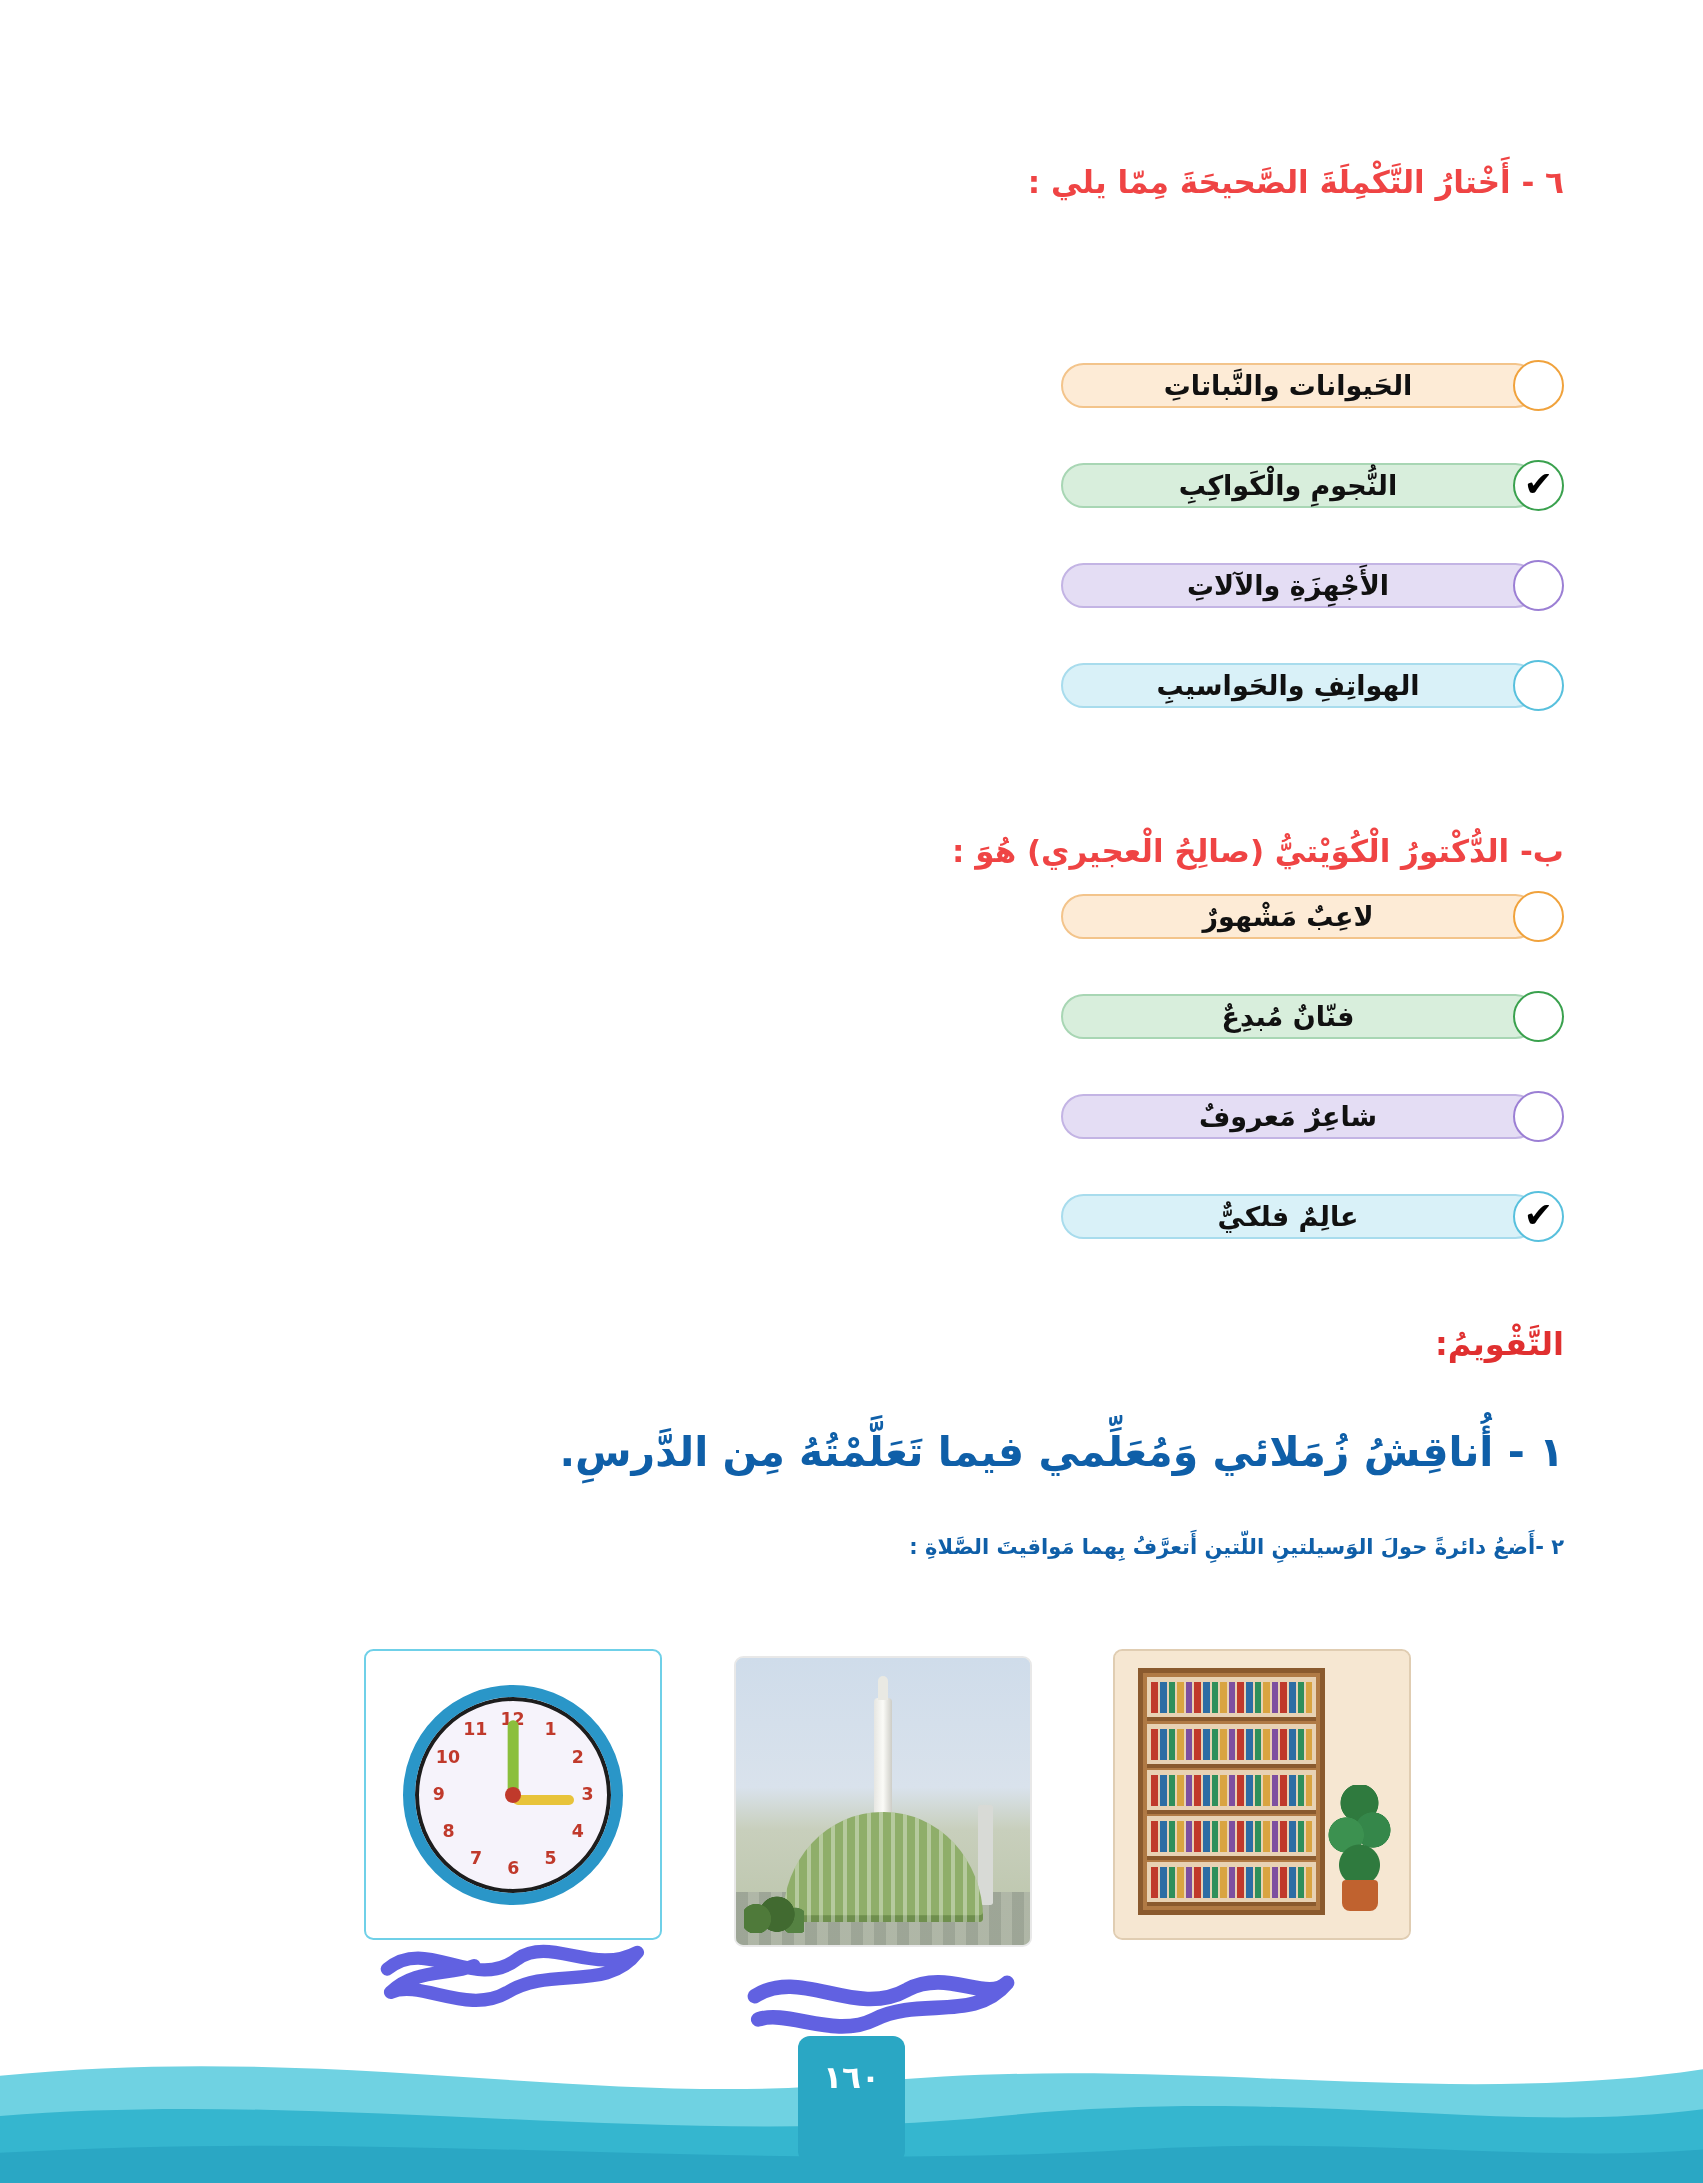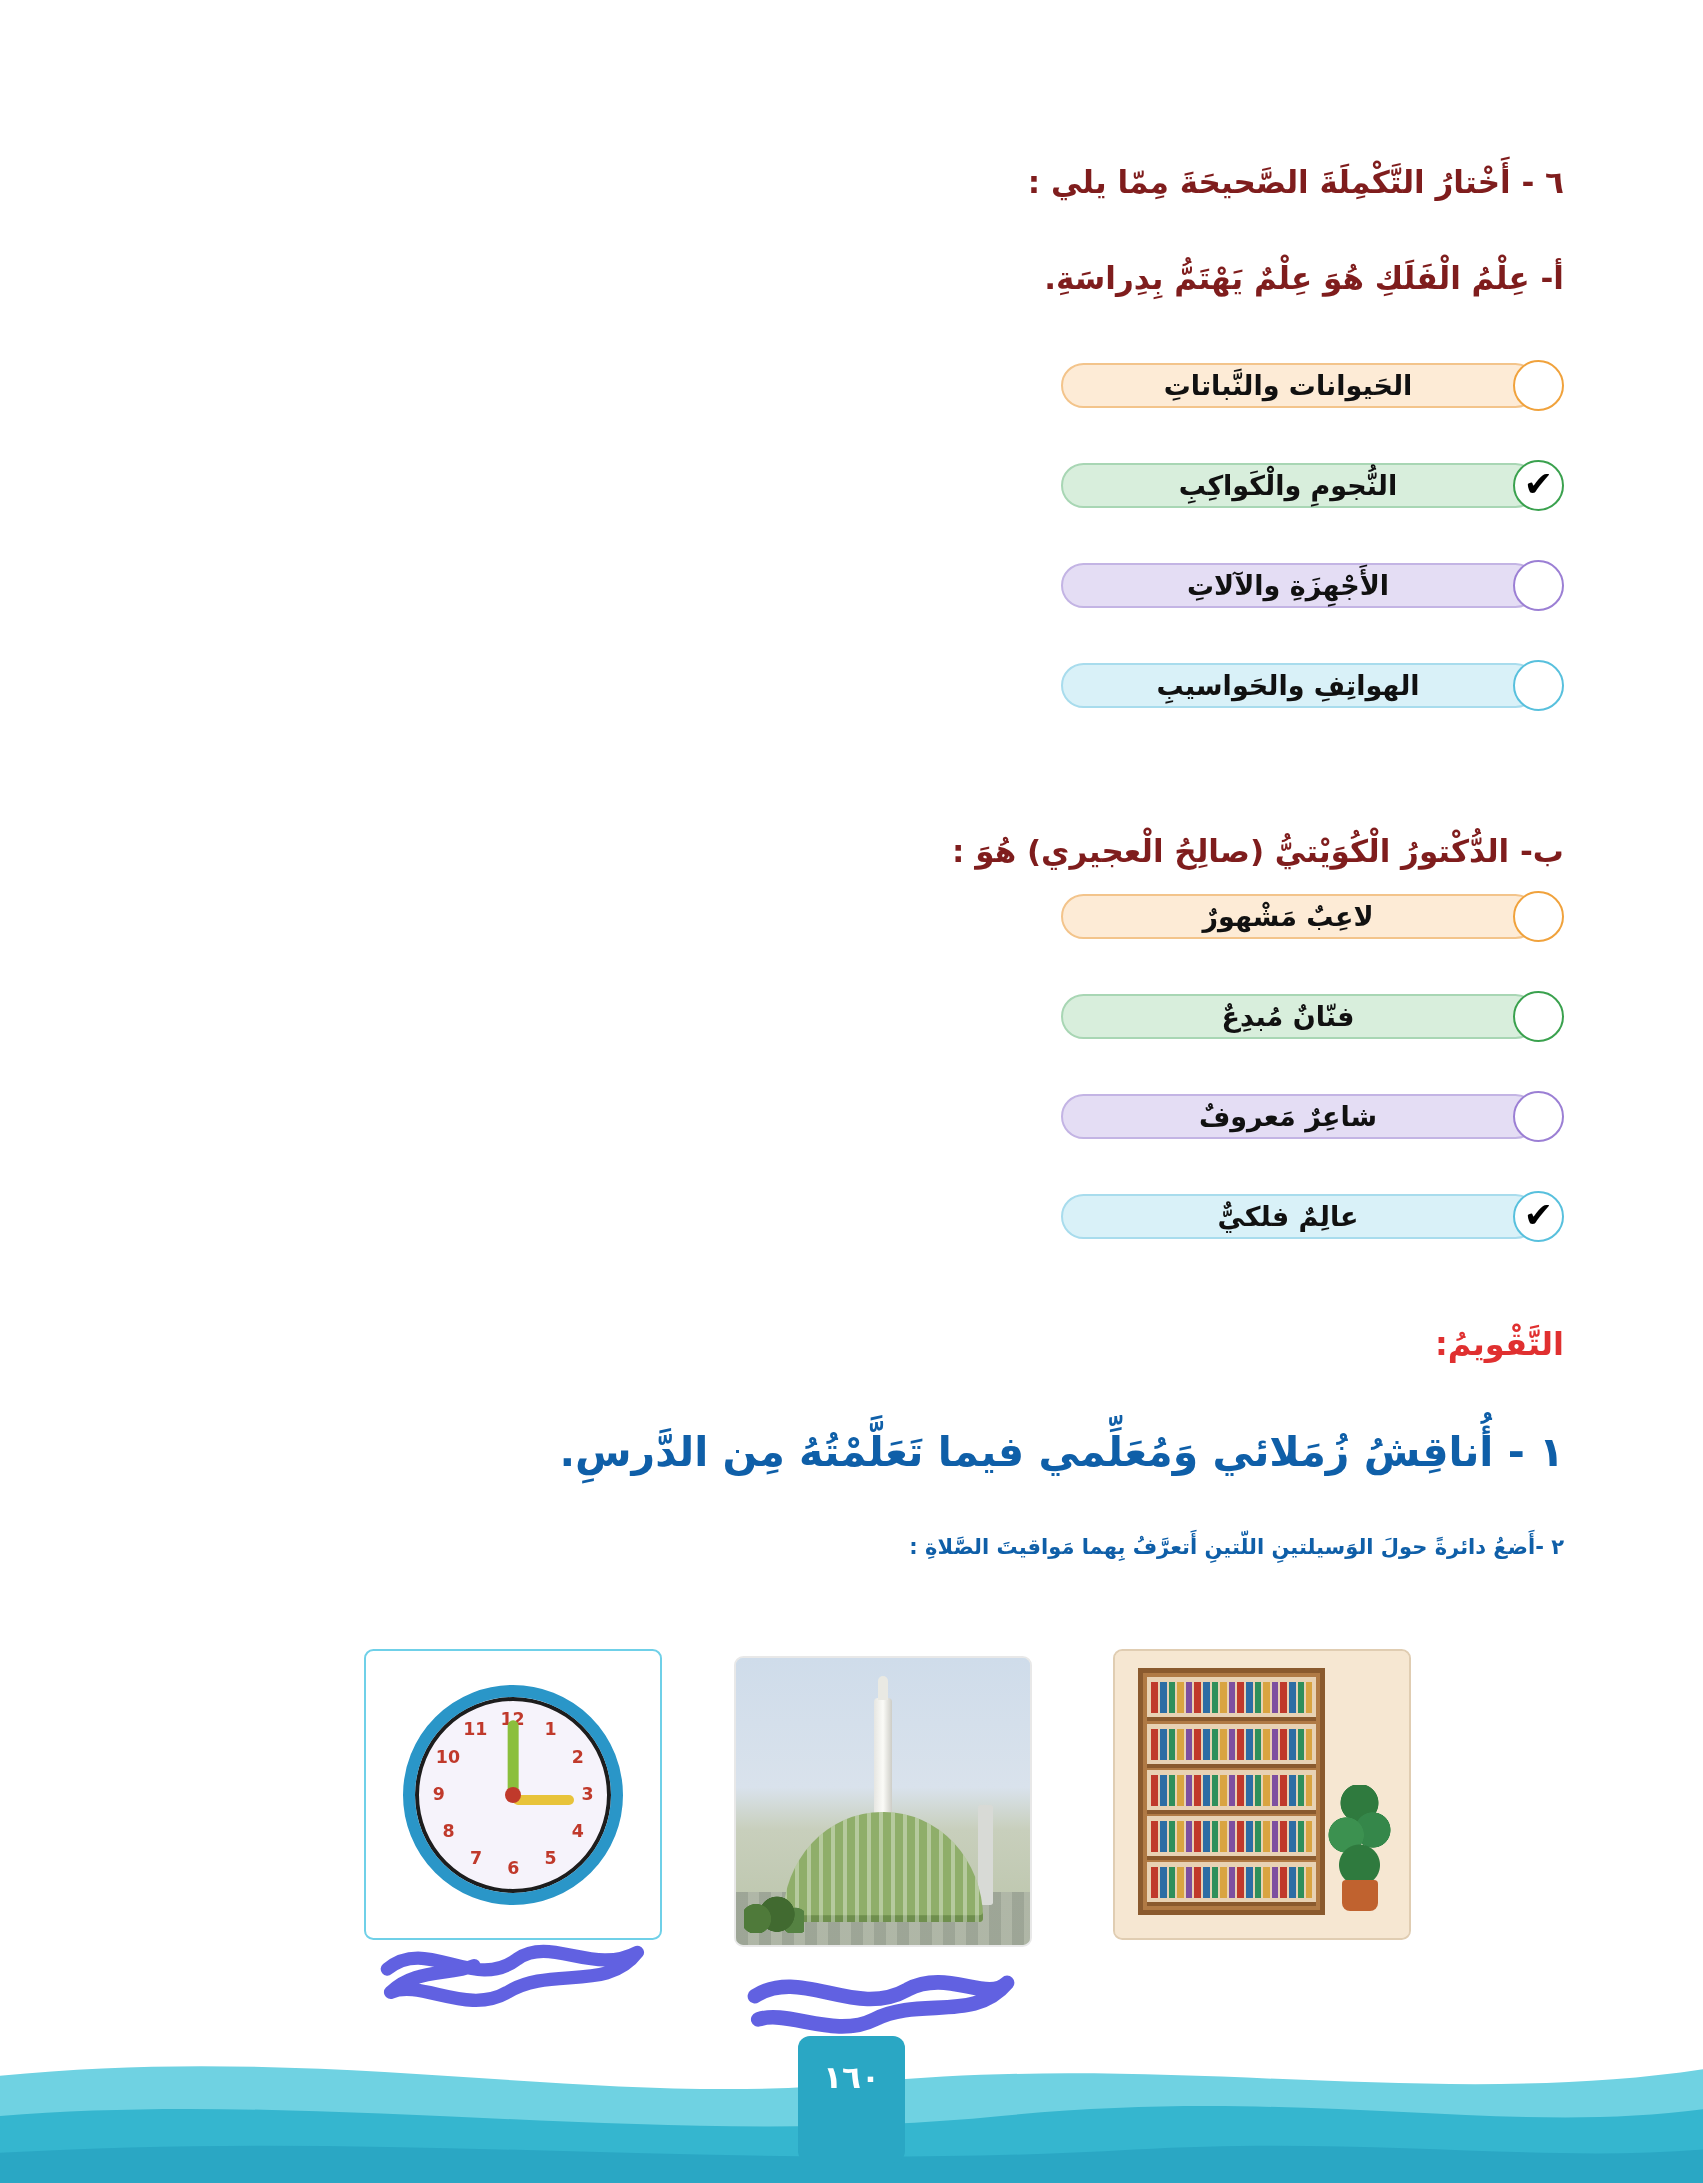--- a/index.html
+++ b/index.html
@@ -19,21 +19,21 @@
     position: absolute;
     inset: 0;
     background: #ffffff;
   }
 
   
   .qtext {
     position: absolute;
     direction: rtl;
     text-align: center;
-    color: #7f1d1d;
+    color: #ef4444;
     font-weight: 700;
     white-space: nowrap;
   }
 
   #q6-stem {
     top: 164px;
     right: 139px;
     font-size: 31px;
   }
   #q6a-stem {
@@ -415,21 +415,20 @@
     direction: rtl;
   }
 </style>
 </head>
 <body>
 
 <div class="page">
 
   <div class="qtext" id="q6-stem">٦ - أَخْتارُ التَّكْمِلَةَ الصَّحيحَةَ مِمّا يلي :</div>
 
-  <div class="qtext" id="q6a-stem">أ- عِلْمُ الْفَلَكِ هُوَ عِلْمٌ يَهْتَمُّ بِدِراسَةِ.</div>
 
   <div class="options" id="options-a">
 
     <div class="opt-row v-orange">
       <div class="opt-bubble">
         <span class="check"></span>
       </div>
       <div class="opt-pill">
         <span class="opt-label">الحَيوانات والنَّباتاتِ</span>
       </div>

